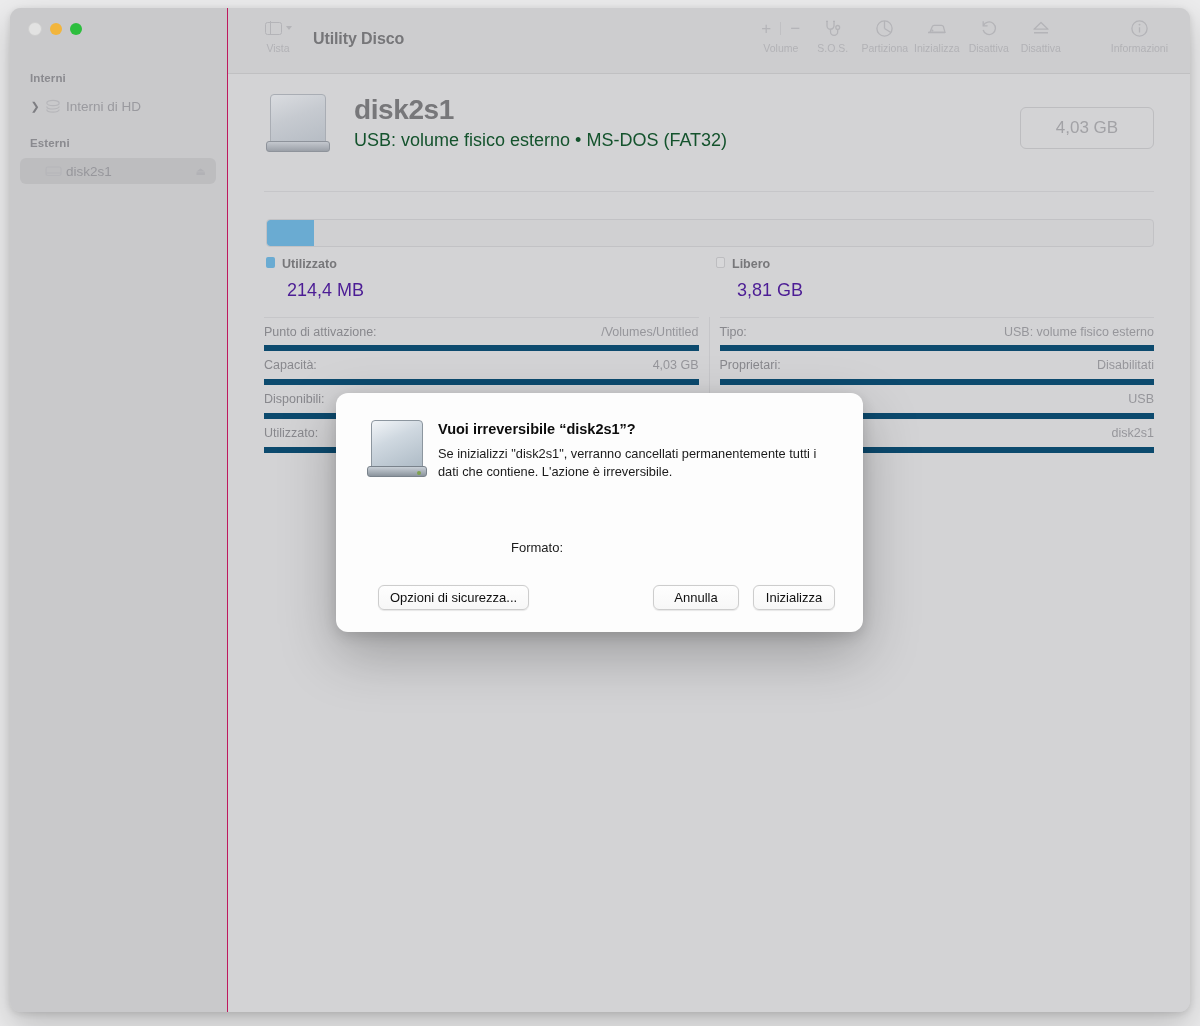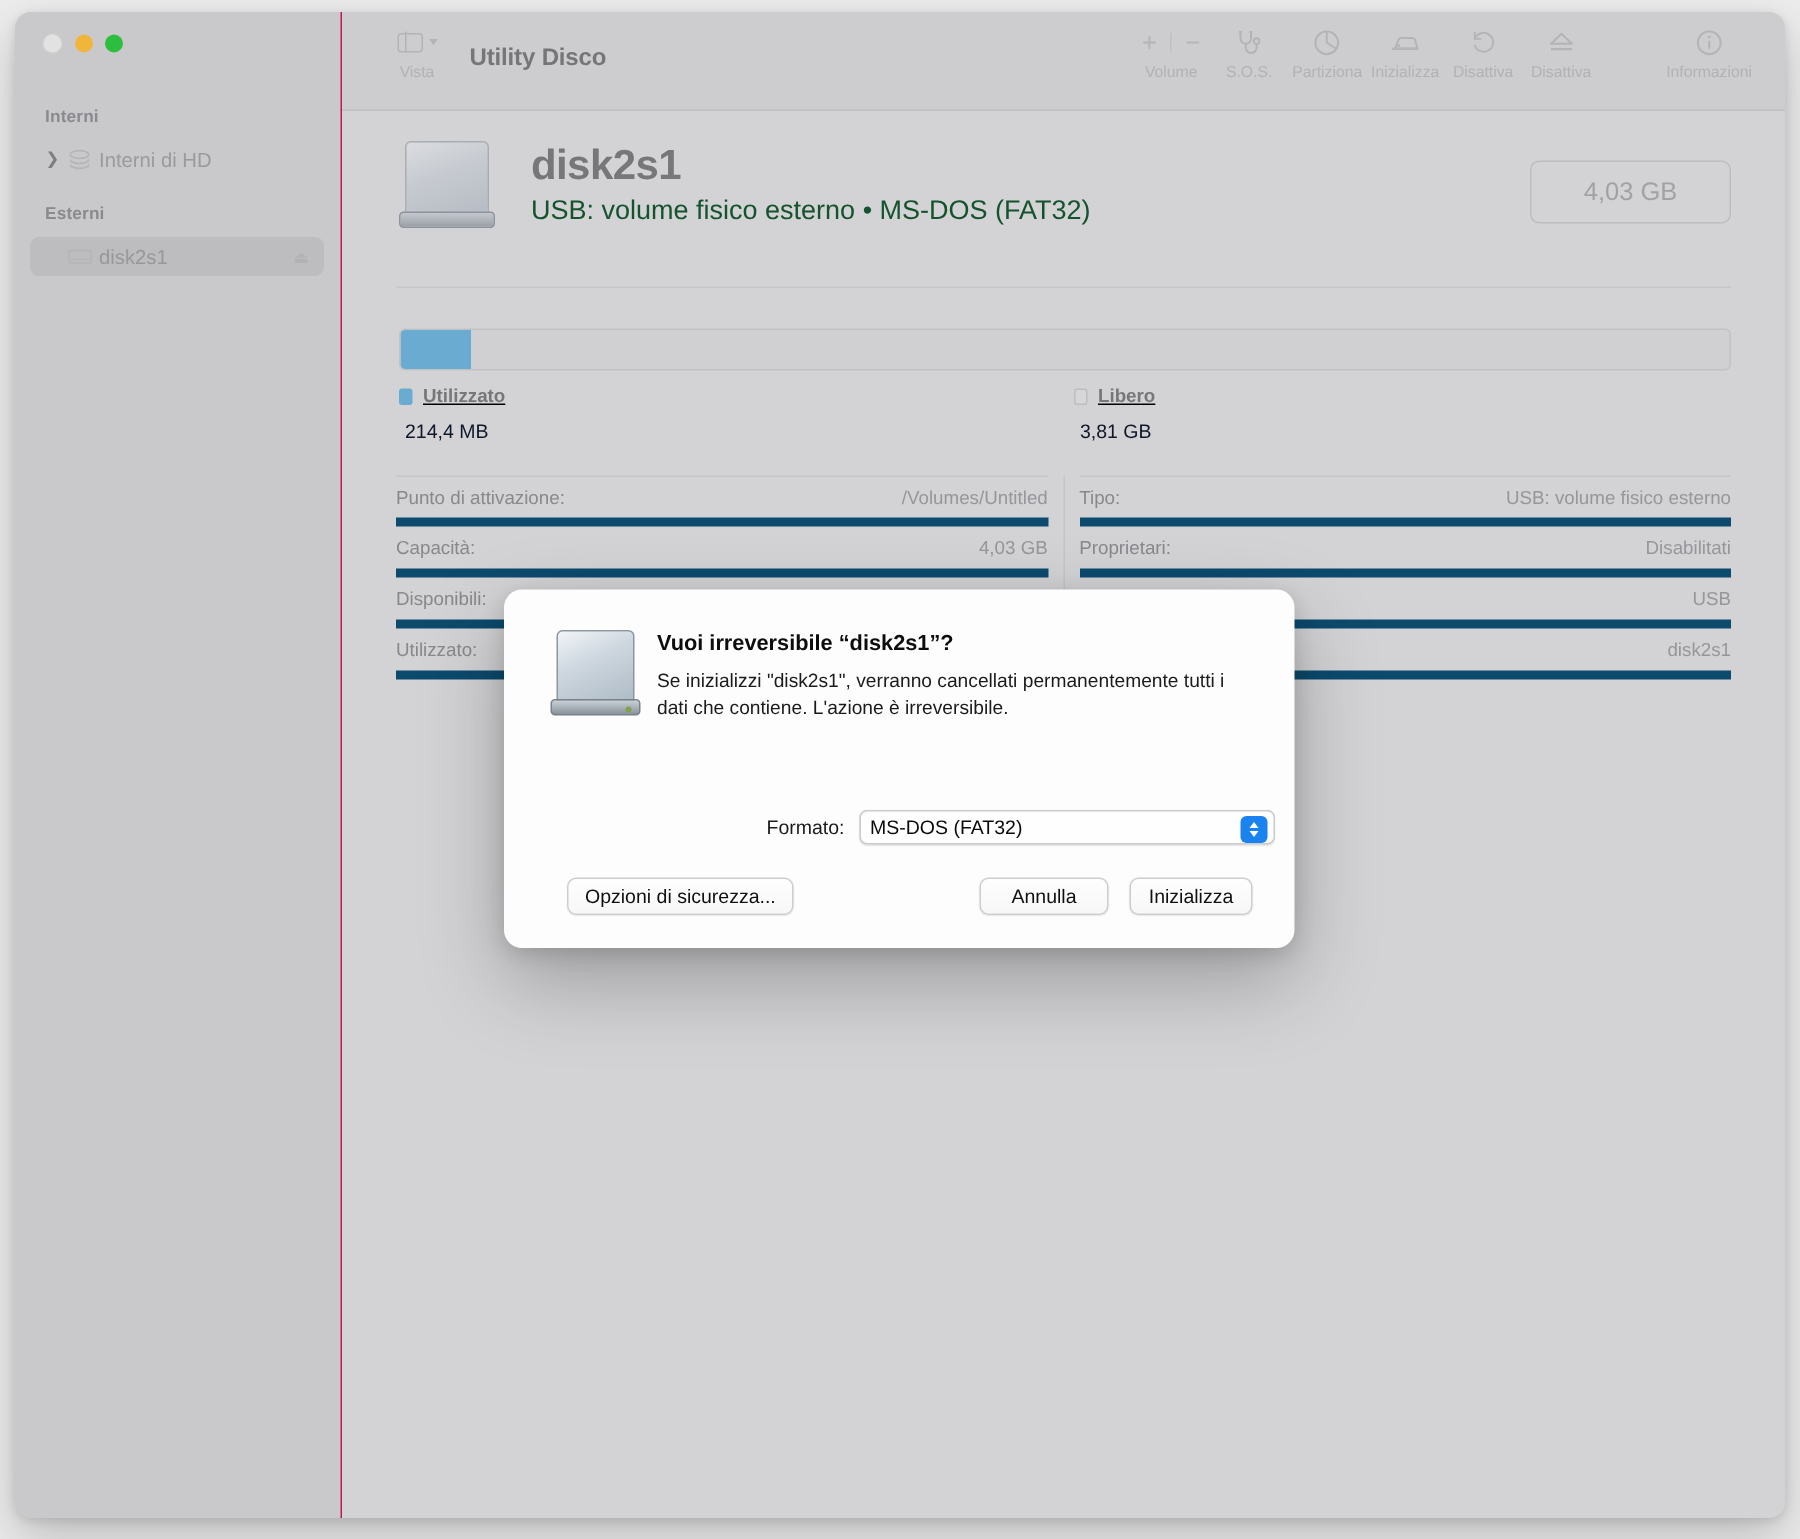--- a/index.html
+++ b/index.html
@@ -267,26 +267,26 @@
   }
   .legend {
     position: absolute;
     left: 38px; top: 183px;
     right: 36px;
     height: 44px;
   }
   .legend-col { position: absolute; top: 0; }
   #legend-used { left: 0; }
   #legend-free { left: 450px; }
-  .legend-head { display: flex; align-items: center; gap: 7px; text-decoration: underline; }
+  .legend-head { display: flex; align-items: flex-start; gap: 7px; }
   .swatch { width: 9px; height: 11px; border-radius: 2px; }
   .swatch.used { background: #6aabd2; }
   .swatch.free { background: #d7d7d9; border: 1px solid #bdbdc0; box-sizing: border-box; }
   .legend-name { font-size: 12.5px; font-weight: bold; color: #77777a; }
-  .legend-val { font-size: 13px; color: #0f172a; margin-top: 9px; margin-left: 4px; }
+  .legend-val { font-size: 18px; color: #4c1d95; margin-top: 9px; margin-left: 21px; }
 
   
   .info-table {
     position: absolute;
     left: 36px; right: 36px;
     top: 243px;
     display: flex;
   }
   .info-col { flex: 1 1 50%; }
   .info-col.left { padding-right: 10px; border-right: 1px solid #c6c6c9; }
@@ -672,27 +672,20 @@
       <div class="sheet-drive-body"></div>
       <div class="sheet-drive-base"></div>
     </div>
 
     <div class="sheet-title">Vuoi irreversibile “disk2s1”?</div>
     <div class="sheet-body">Se inizializzi "disk2s1", verranno cancellati permanentemente tutti i dati che contiene. L'azione è irreversibile.</div>
 
 
     <div class="form-row" id="row-formato">
       <span class="form-label">Formato:</span>
-      <span class="popup-btn">
-        <span class="popup-text">MS-DOS (FAT32)</span>
-        <span class="popup-stepper">
-          <span class="st-up"></span>
-            <span class="st-dn"></span>
-        </span>
-      </span>
     </div>
 
     <div class="sheet-btn" id="btn-security">Opzioni di sicurezza...</div>
     <div class="sheet-btn" id="btn-cancel">Annulla</div>
     <div class="sheet-btn" id="btn-erase">Inizializza</div>
 
   </div>
 
 </div>
 

